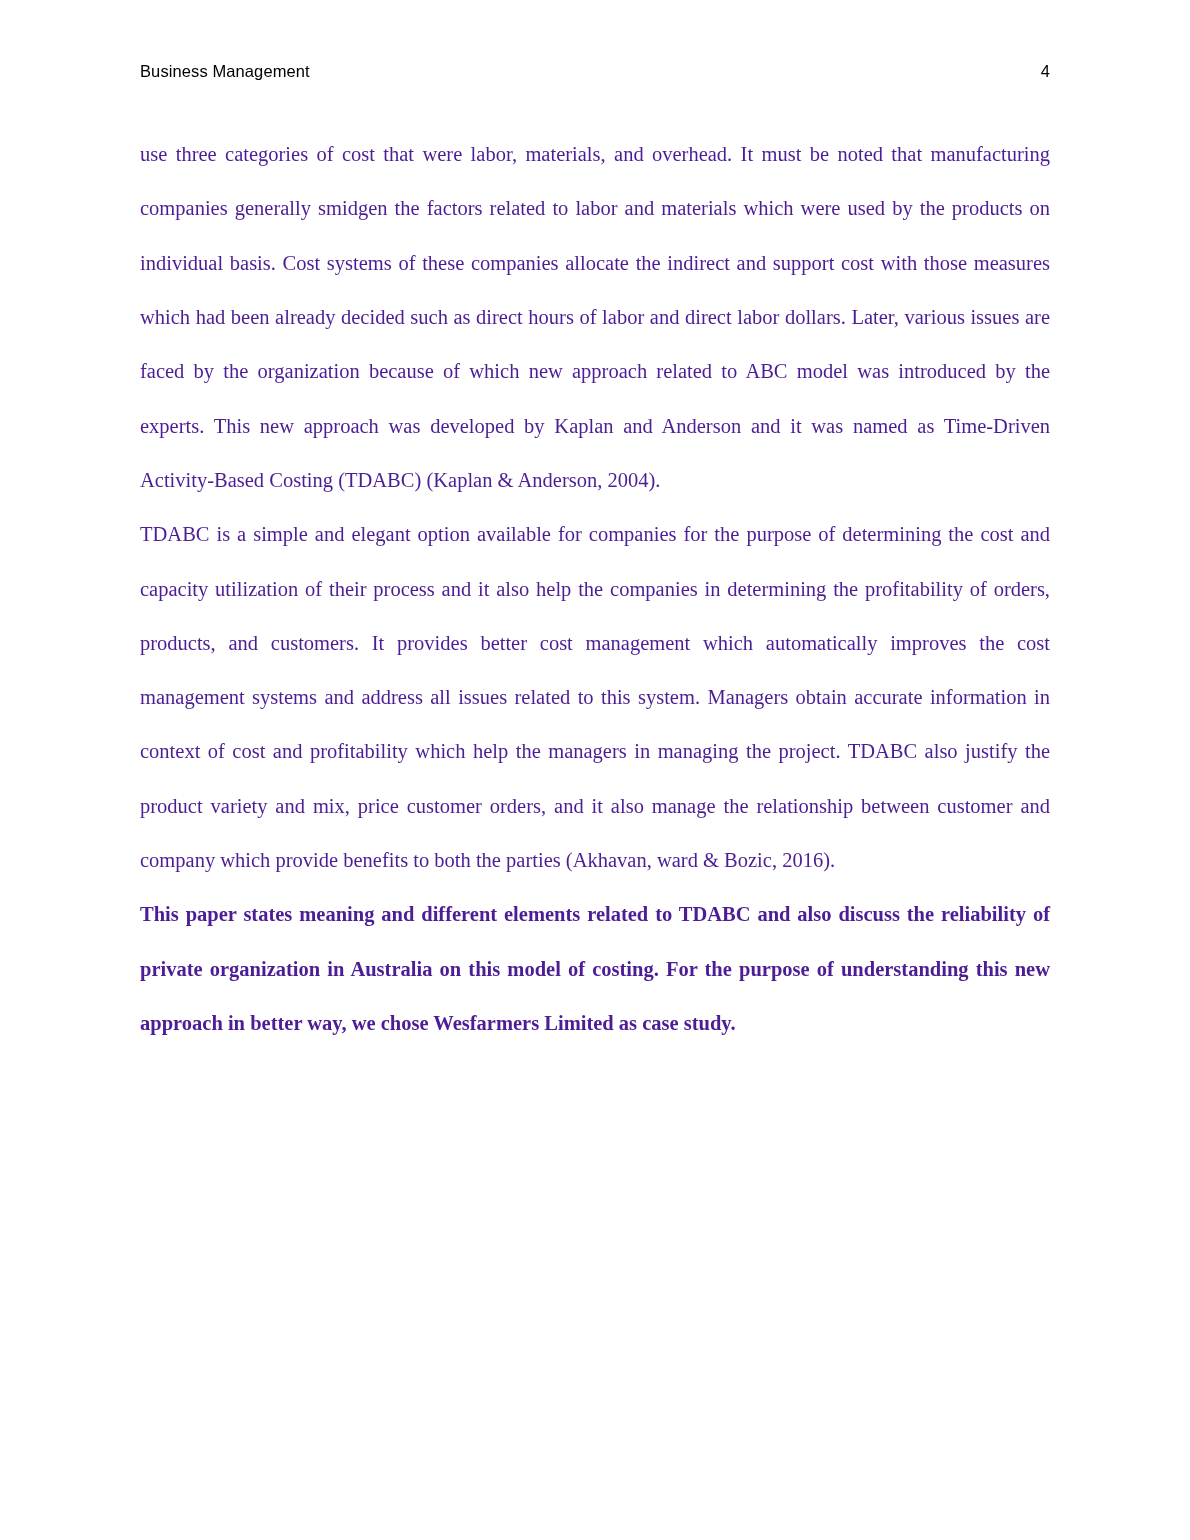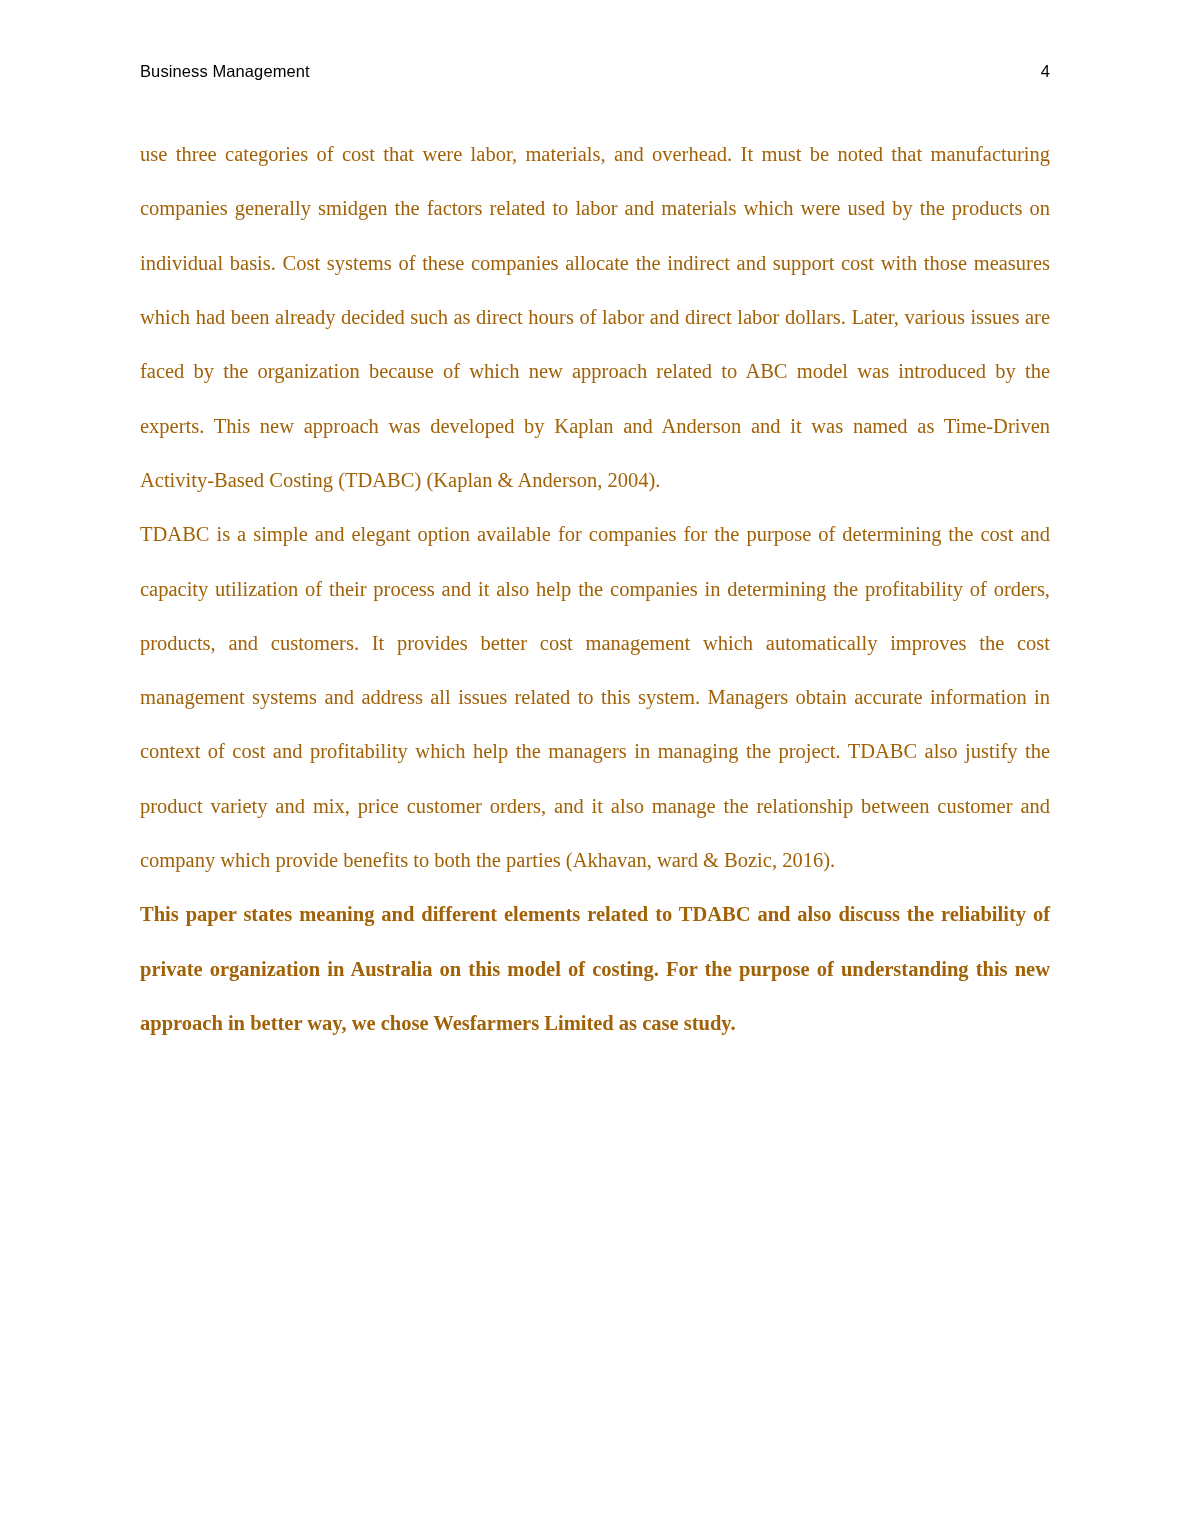--- a/index.html
+++ b/index.html
@@ -38,21 +38,21 @@
   .header-page-number {
     font-family: "Liberation Sans", sans-serif;
     font-size: 16.5px;
   }
   .body-text {
     font-family: "Liberation Serif", serif;
     font-size: 20.5px;
     line-height: 2.65;
     text-align: justify;
     text-justify: inter-word;
-    color: #a16207;
+    color: #4c1d95;
   }
   .body-text p {
     margin: 0 0 0 0;
   }
   .body-text p + p {
     margin-top: 0;
   }
   .last-line-left {
     text-align: justify;
     font-weight: bold;

